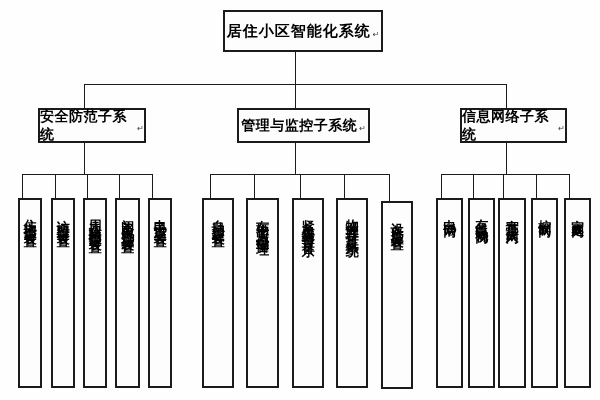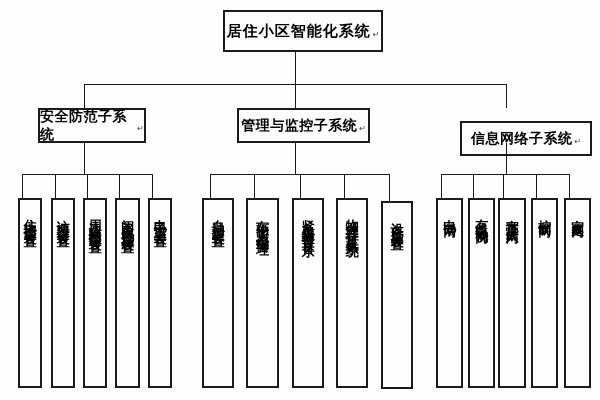--- a/index.html
+++ b/index.html
@@ -62,21 +62,21 @@
   <div class="line" style="left:506px;top:84px;width:1px;height:24px"></div>
 
   <div class="node sub" style="left:30px;top:108px;width:108px;height:35px">
     <span>安全防范子系统</span>
       <span class="rm">↵</span>
   </div>
   <div class="node sub" style="left:229px;top:108px;width:133px;height:35px">
     <span>管理与监控子系统</span>
       <span class="rm">↵</span>
   </div>
-  <div class="node sub" style="left:452px;top:121px;width:132px;height:35px">
+  <div class="node sub" style="left:452px;top:108px;width:107px;height:35px">
     <span>信息网络子系统</span>
       <span class="rm">↵</span>
   </div>
 
   <div class="line" style="left:84px;top:143px;width:1px;height:31px"></div>
   <div class="line" style="left:22px;top:174px;width:131px;height:1px"></div>
   <div class="line" style="left:22px;top:174px;width:1px;height:24px"></div>
   <div class="line" style="left:55px;top:174px;width:1px;height:24px"></div>
   <div class="line" style="left:87px;top:174px;width:1px;height:24px"></div>
   <div class="line" style="left:119px;top:174px;width:1px;height:24px"></div>

